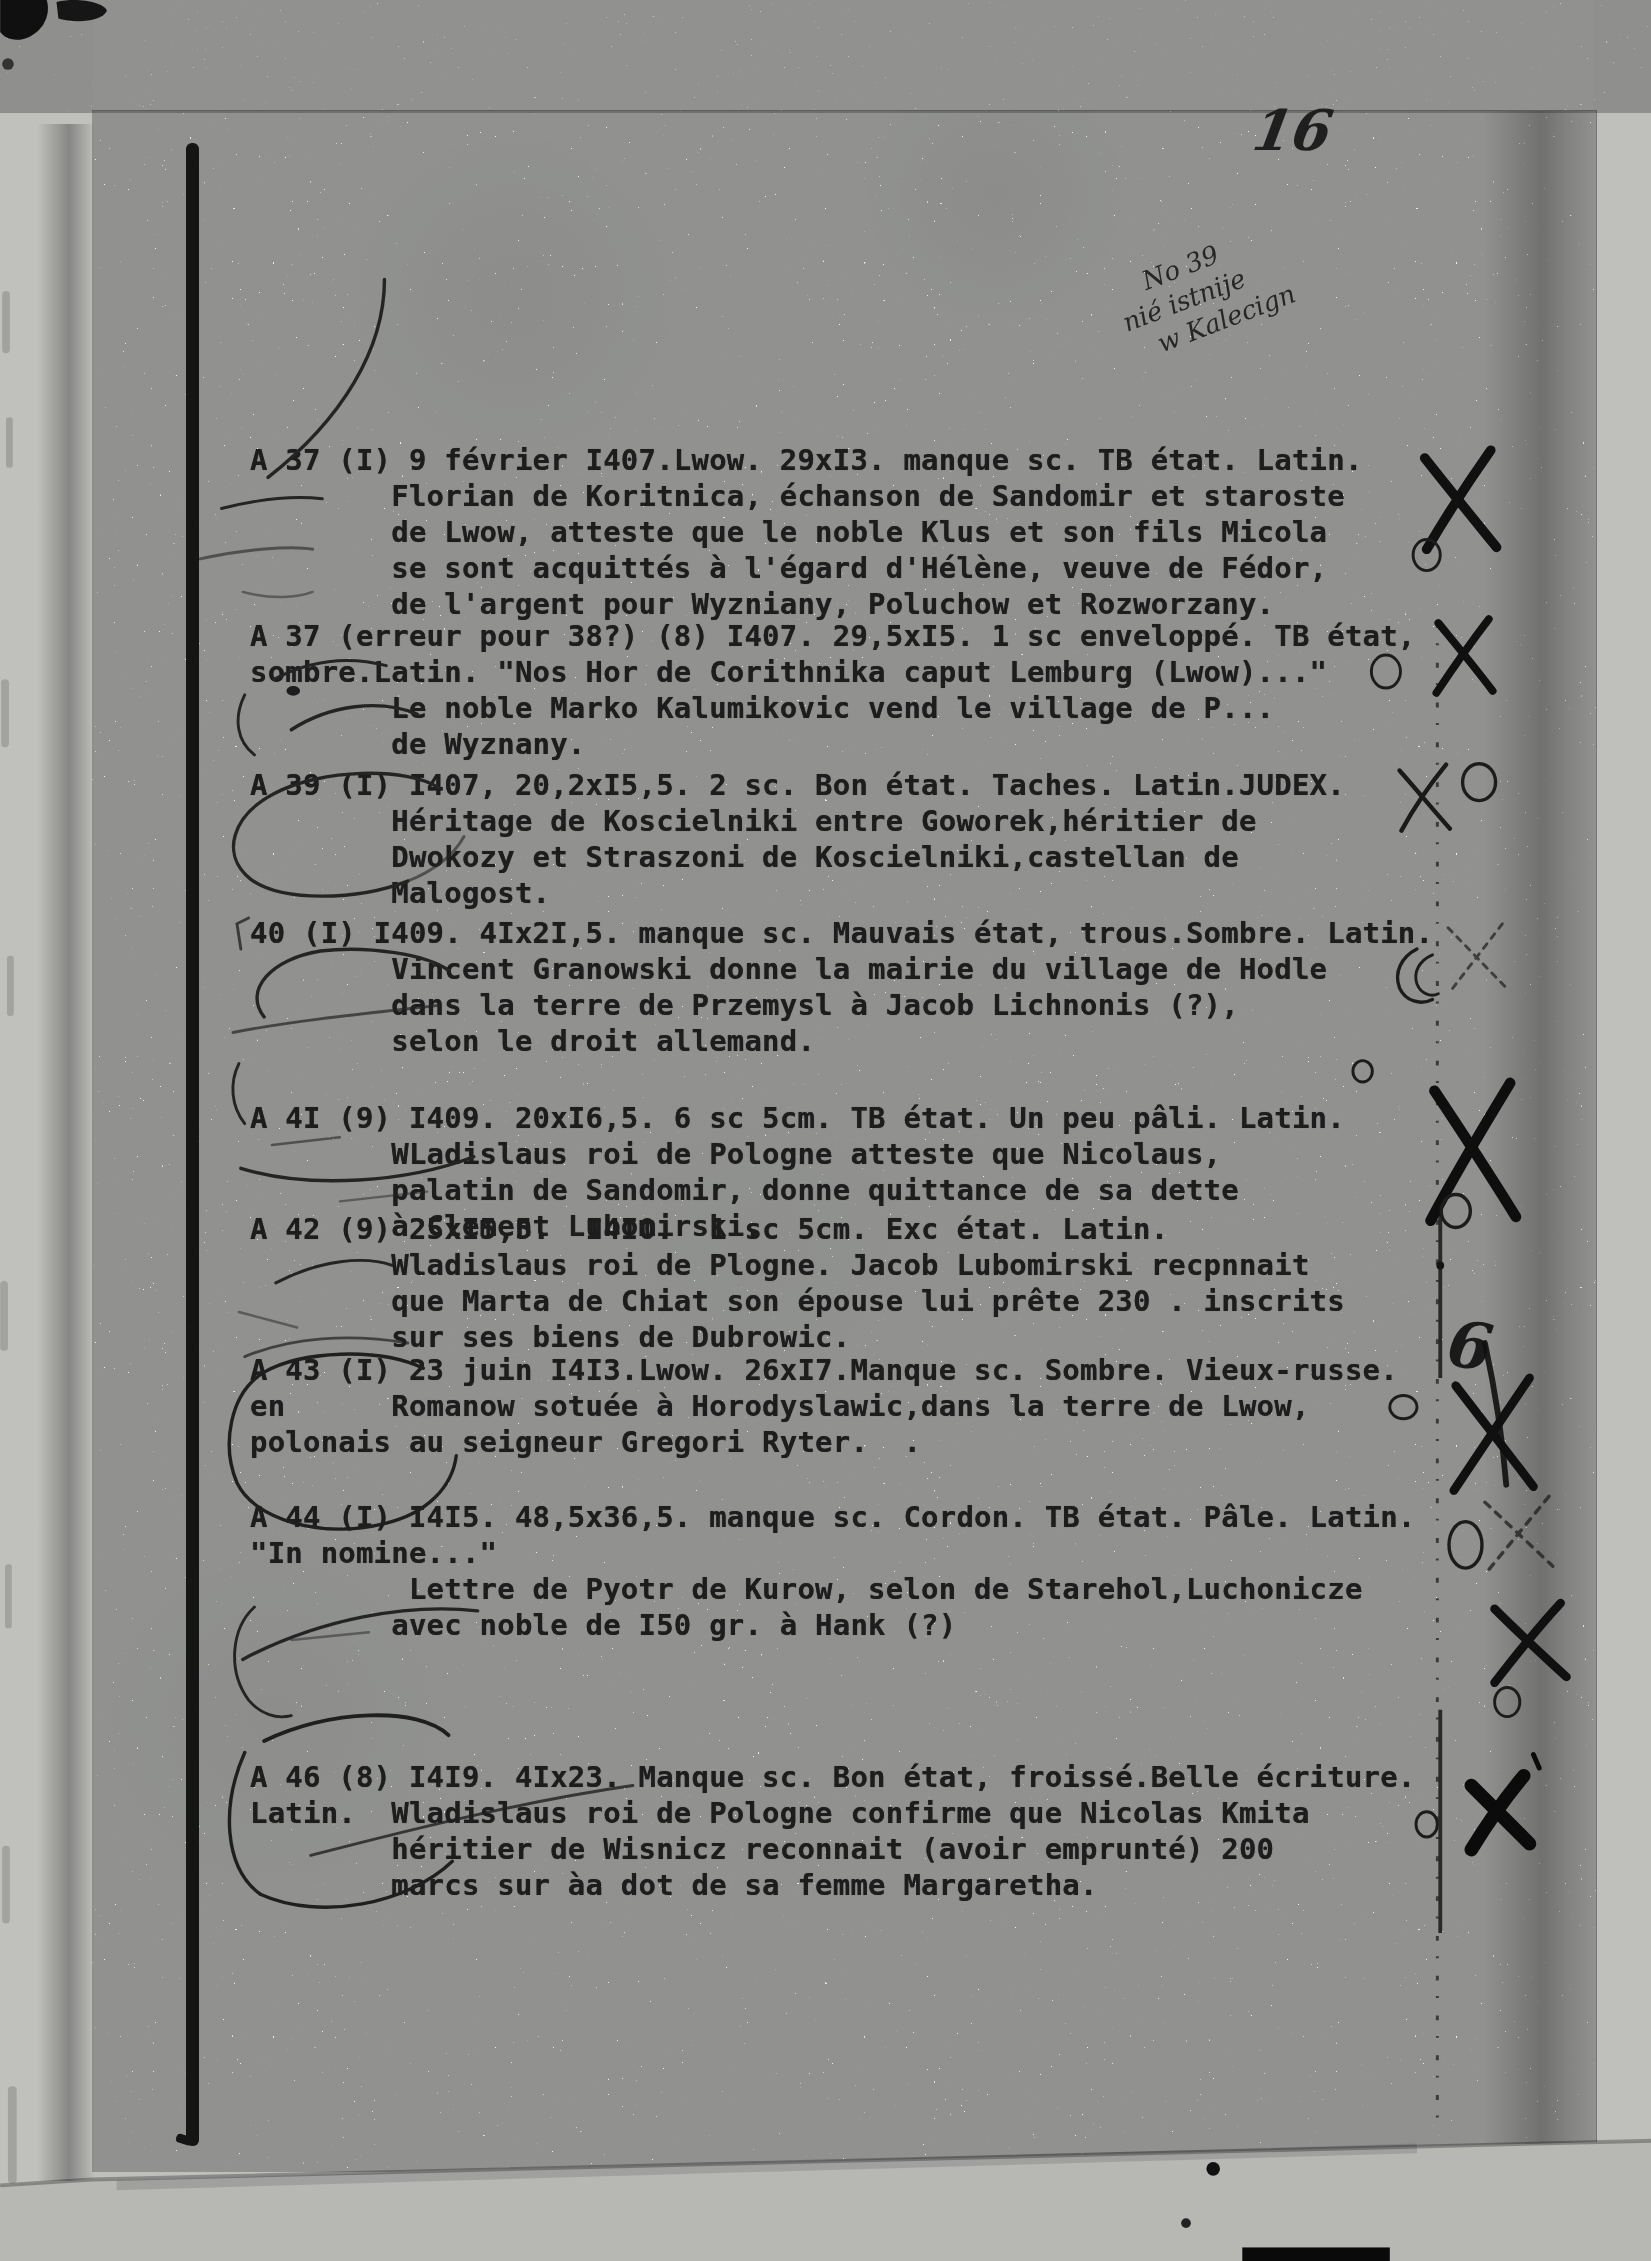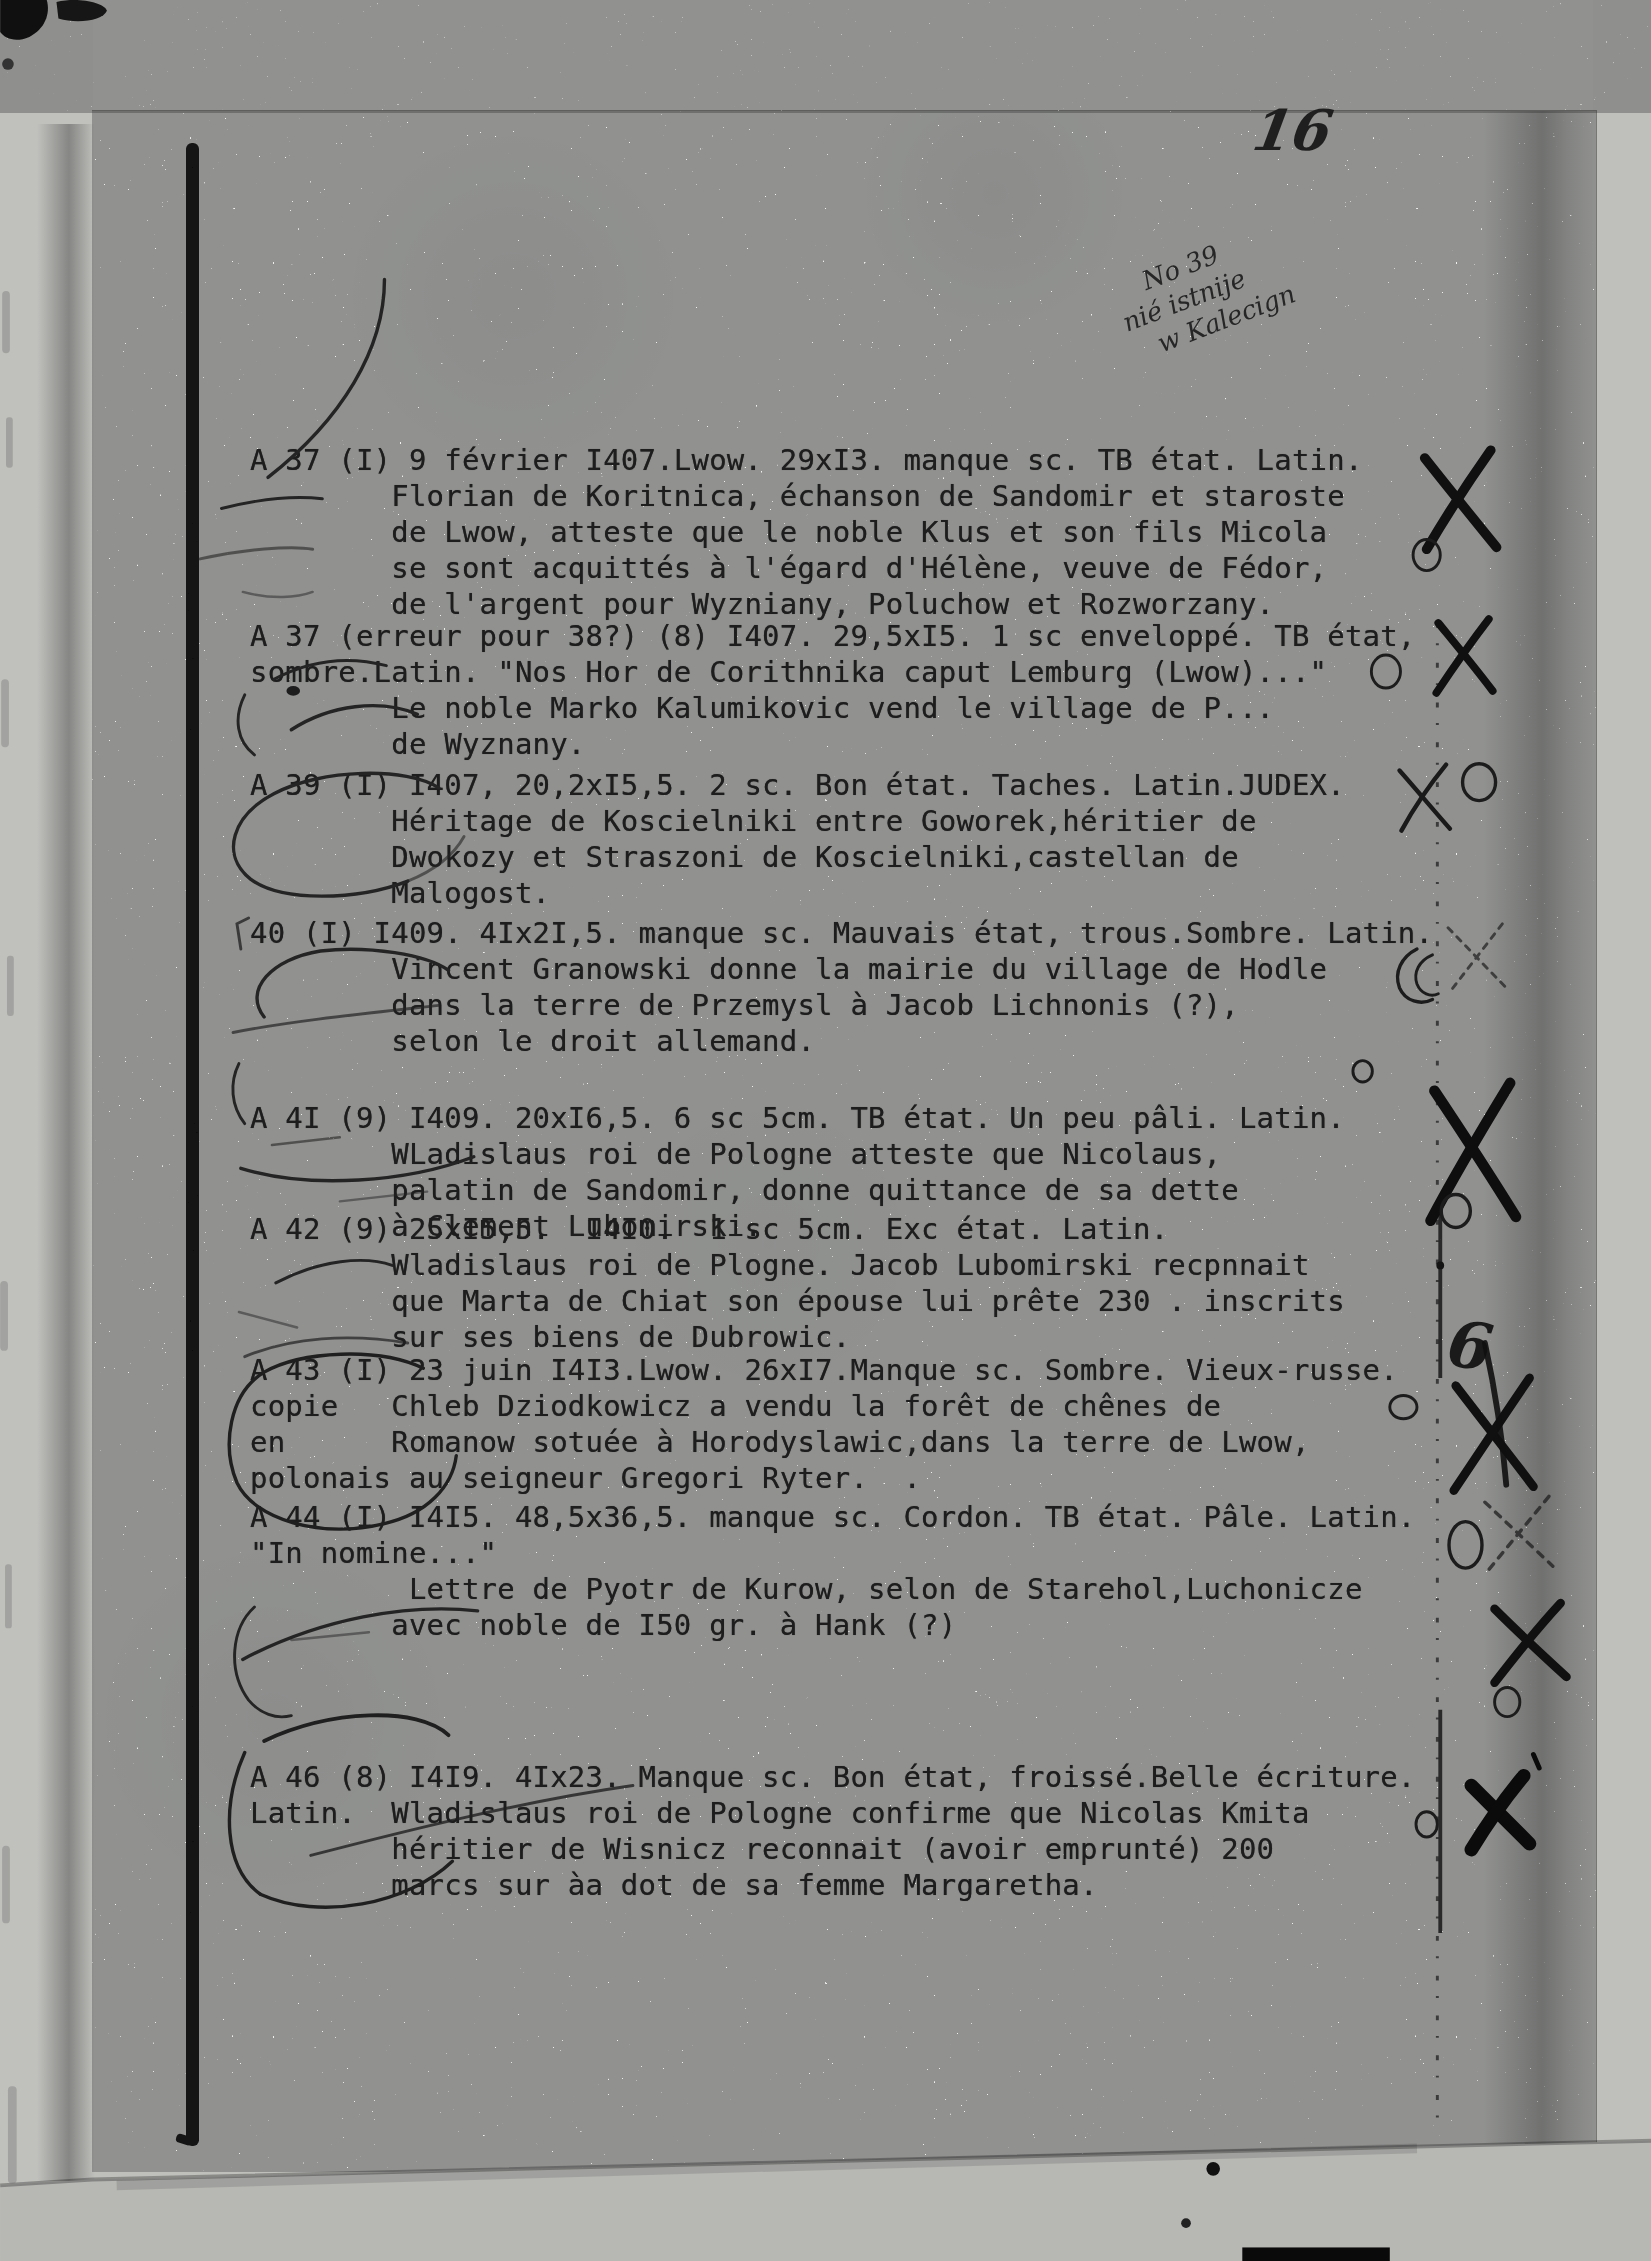--- a/index.html
+++ b/index.html
@@ -24,21 +24,21 @@
   
   .left-smudge{position:absolute;left:37px;top:124px;width:58px;height:2057px;
         background:linear-gradient(to right, rgba(0,0,0,0) 0%, rgba(0,0,0,0.30) 55%, rgba(0,0,0,0.10) 85%, rgba(0,0,0,0) 100%);}
 
   
   .binding-line{position:absolute;left:186px;top:143px;width:12.6px;height:2003px;background:#0c0c0c;border-radius:5.8px;}
   .binding-hook{position:absolute;left:176px;top:2135px;width:15.5px;height:8.7px;background:#0c0c0c;border-radius:3.9px;transform:rotate(18deg);}
 
   
   .entry{position:absolute;left:250px;font-family:"DejaVu Sans Mono",monospace;
-         font-weight:400;font-size:29px;line-height:36px;color:#1a1a1a;
+         font-weight:700;font-size:29px;line-height:36px;color:#1a1a1a;
          letter-spacing:0.2px;text-shadow:0 0 0.7px rgba(25,25,25,.8);}
   .line{white-space:pre;}
 
   
   .page-number{position:absolute;left:1254px;top:97px;font-family:"DejaVu Serif",serif;
          font-style:italic;font-weight:700;font-size:56px;color:#1e1e1e;transform:skewX(-10deg);}
   .margin-note{position:absolute;left:1118px;top:245px;transform:rotate(-21deg);
          font-family:"DejaVu Serif",serif;font-style:italic;font-size:26px;line-height:32px;color:#2b2b2b;}
   .margin-note .n1{margin-left:33px;}
   .margin-note .n2{margin-left:0px;}
@@ -109,21 +109,20 @@
 
   <div class="entry" style="top:1211px">
     <div class="line">A 42 (9) 25xI5,5.  I4I0.  1 sc 5cm. Exc état. Latin.</div>
     <div class="line">        Wladislaus roi de Plogne. Jacob Lubomirski recpnnait</div>
     <div class="line">        que Marta de Chiat son épouse lui prête 230 . inscrits</div>
     <div class="line">        sur ses biens de Dubrowic.</div>
   </div>
 
   <div class="entry" style="top:1352px">
     <div class="line">A 43 (I) 23 juin I4I3.Lwow. 26xI7.Manque sc. Sombre. Vieux-russe.</div>
-    <div class="line">copie   Chleb Dziodkowicz a vendu la forêt de chênes de</div>
     <div class="line">en      Romanow sotuée à Horodyslawic,dans la terre de Lwow,</div>
     <div class="line">polonais au seigneur Gregori Ryter.  .</div>
   </div>
 
   <div class="entry" style="top:1499px">
     <div class="line">A 44 (I) I4I5. 48,5x36,5. manque sc. Cordon. TB état. Pâle. Latin.</div>
     <div class="line">"In nomine..."</div>
     <div class="line">         Lettre de Pyotr de Kurow, selon de Starehol,Luchonicze</div>
     <div class="line">        avec noble de I50 gr. à Hank (?)</div>
   </div>

